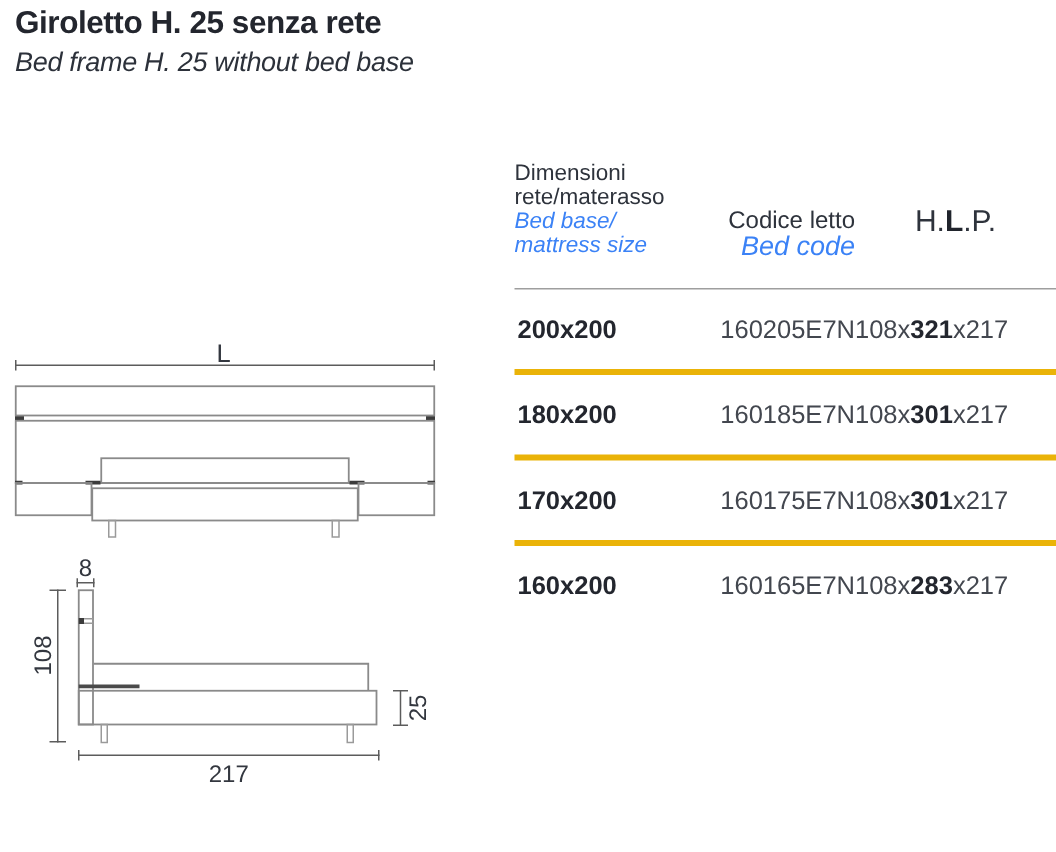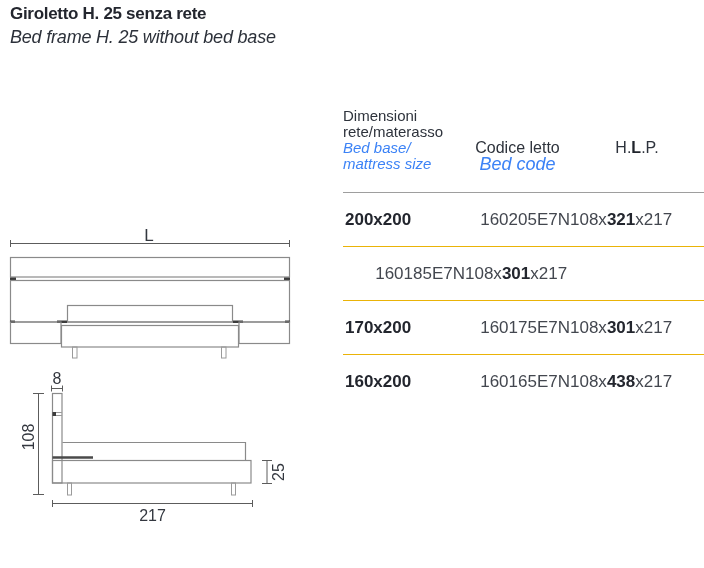--- a/index.html
+++ b/index.html
@@ -4,21 +4,21 @@
 <style>
   html,body{margin:0;padding:0;}
   body{
     width:704px;height:568px;position:relative;background:#ffffff;
     font-family:"Liberation Sans","DejaVu Sans",sans-serif;
     -webkit-font-smoothing:antialiased;overflow:hidden;
   }
   
   .page-header{position:absolute;left:10px;top:4px;}
   .page-title{
-    margin:0;font-size:17px;font-weight:bold;letter-spacing:-0.3px;
+    margin:0;font-size:21px;font-weight:bold;letter-spacing:-0.3px;
     color:#23262e;line-height:1.15;
   }
   .page-subtitle{
     margin:3px 0 0 0;font-size:18px;font-style:italic;font-weight:normal;
     color:#2c313a;letter-spacing:-0.2px;line-height:1.15;text-align:right;
   }
   
   .drawing-svg{position:absolute;left:0;top:0;}
   .outline{fill:none;stroke:#8a8a8a;stroke-width:1.2;}
   .thin{fill:none;stroke:#9a9a9a;stroke-width:1;}
@@ -35,28 +35,28 @@
     position:absolute;left:343px;top:100px;width:361px;
     color:#43474f;
   }
   .thead{
     display:grid;grid-template-columns:122px 105px 134px;
     align-items:end;padding:8px 0 20px 0;
     border-bottom:1px solid #9e9e9e;
   }
   .th{font-size:15px;line-height:16px;color:#2e333c;}
   .th .it{font-style:italic;color:#3b82f6;}
-  .th2{text-align:center;font-size:16px;}
+  .th2{text-align:right;font-size:16px;}
   .th2 .it{font-size:18px;}
-  .th3{text-align:center;font-size:16px;padding-bottom:16px;color:#2e333c;}
+  .th3{text-align:center;font-size:20px;padding-bottom:16px;color:#2e333c;}
   .th3 b{font-weight:bold;color:#20242c;}
   .trow{
     display:grid;grid-template-columns:122px 105px 134px;
     height:53px;align-items:center;
-    border-bottom:1px solid #eab308;
+    border-bottom:4px solid #eab308;
     font-size:17px;
   }
   .trow:last-child{border-bottom:none;}
   .cell-size{font-weight:bold;color:#23262e;padding-left:2px;}
   .cell-code{text-align:right;color:#43474f;}
   .cell-hlp{text-align:left;color:#43474f;}
   .cell-hlp b{font-weight:bold;color:#23262e;}
 </style>
 </head>
 <body>
@@ -160,29 +160,30 @@
   </div>
 
   <div class="trow">
     <div class="cell-size">200x200</div>
     <div class="cell-code">160205E7N</div>
     <div class="cell-hlp"><span>108x</span><b>321</b><span>x217</span></div>
   </div>
 
 
   <div class="trow">
+    <div class="cell-size">180x200</div>
     <div class="cell-code">160185E7N</div>
     <div class="cell-hlp"><span>108x</span><b>301</b><span>x217</span></div>
   </div>
 
   <div class="trow">
     <div class="cell-size">170x200</div>
     <div class="cell-code">160175E7N</div>
     <div class="cell-hlp"><span>108x</span><b>301</b><span>x217</span></div>
   </div>
 
   <div class="trow">
     <div class="cell-size">160x200</div>
     <div class="cell-code">160165E7N</div>
-    <div class="cell-hlp"><span>108x</span><b>438</b><span>x217</span></div>
+    <div class="cell-hlp"><span>108x</span><b>283</b><span>x217</span></div>
   </div>
 
 </div>
 
 </body></html>

